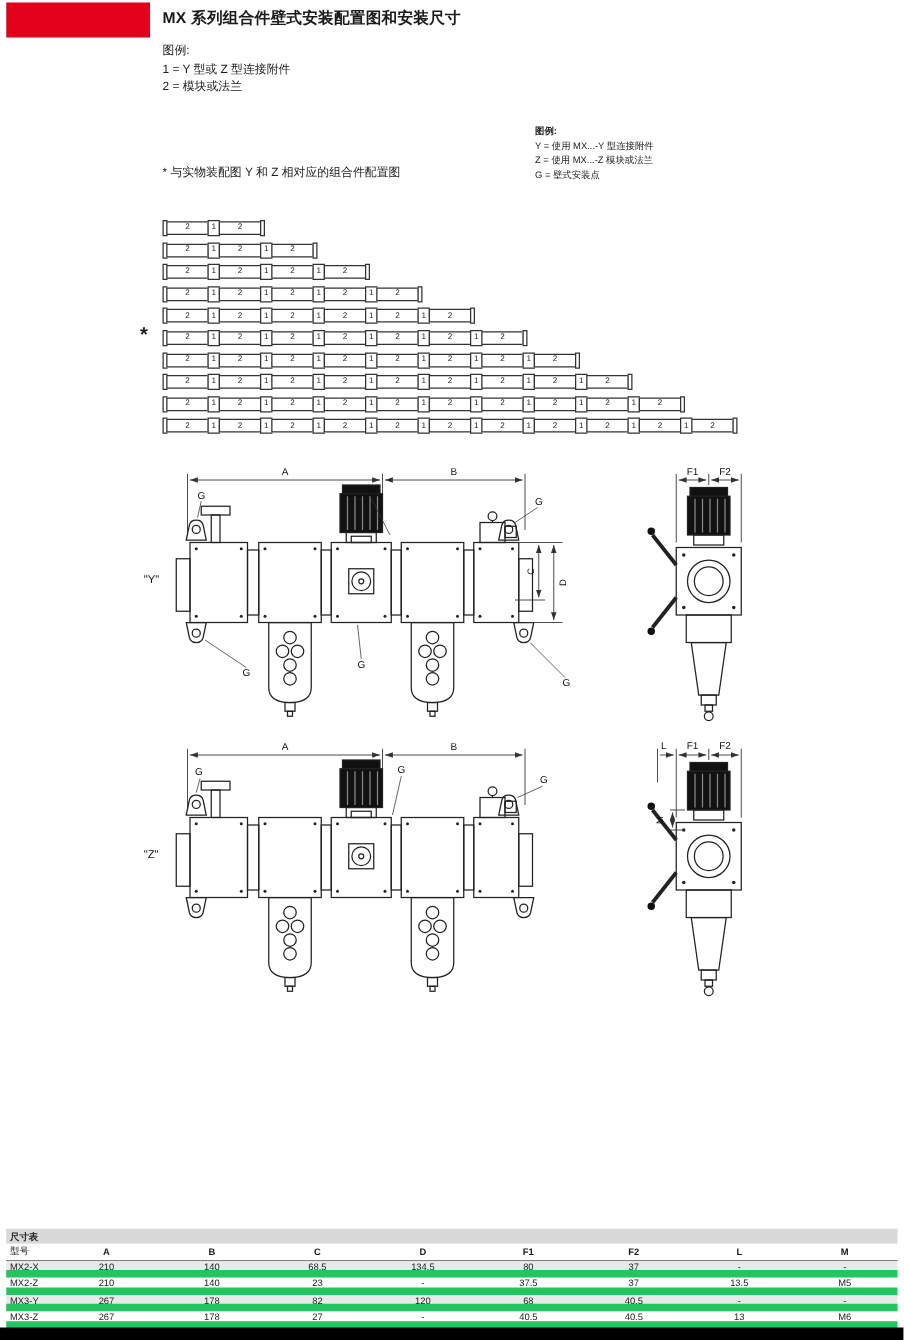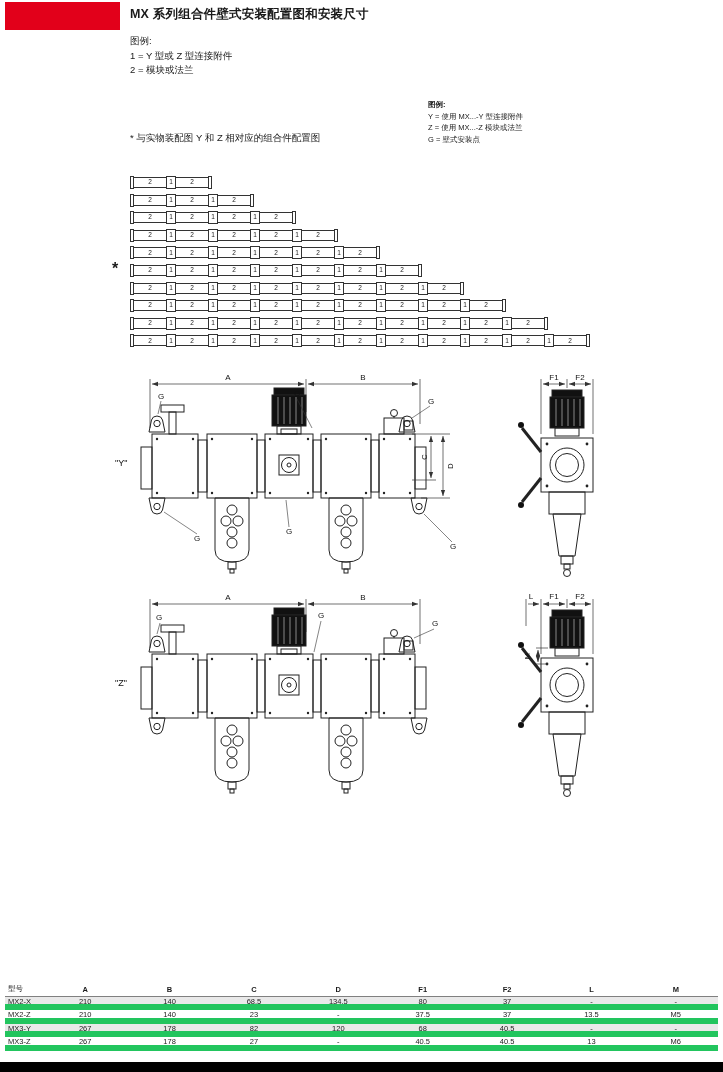--- a/index.html
+++ b/index.html
@@ -428,20 +428,21 @@
       <line x1="536" y1="296" x2="548" y2="296"></line>
       <line x1="538" y1="282" x2="538" y2="294" marker-start="url(#arw)" marker-end="url(#arw)"></line>
     </g>
     <text x="531" y="231" font-size="8" text-anchor="middle">L</text>
     <text x="554" y="231" font-size="8" text-anchor="middle">F1</text>
     <text x="580" y="231" font-size="8" text-anchor="middle">F2</text>
     <text transform="rotate(-90 530 288)" x="530" y="288" font-size="7.5" text-anchor="middle">M</text>
   </svg>
 
   <div class="dim-table">
+    <div class="tcaption">尺寸表</div>
     <div class="thead" id="table-head">
         <div class="th model-col">型号</div>
         <div class="th">A</div>
         <div class="th">B</div>
         <div class="th">C</div>
         <div class="th">D</div>
         <div class="th">F1</div>
         <div class="th">F2</div>
         <div class="th">L</div>
         <div class="th">M</div>

